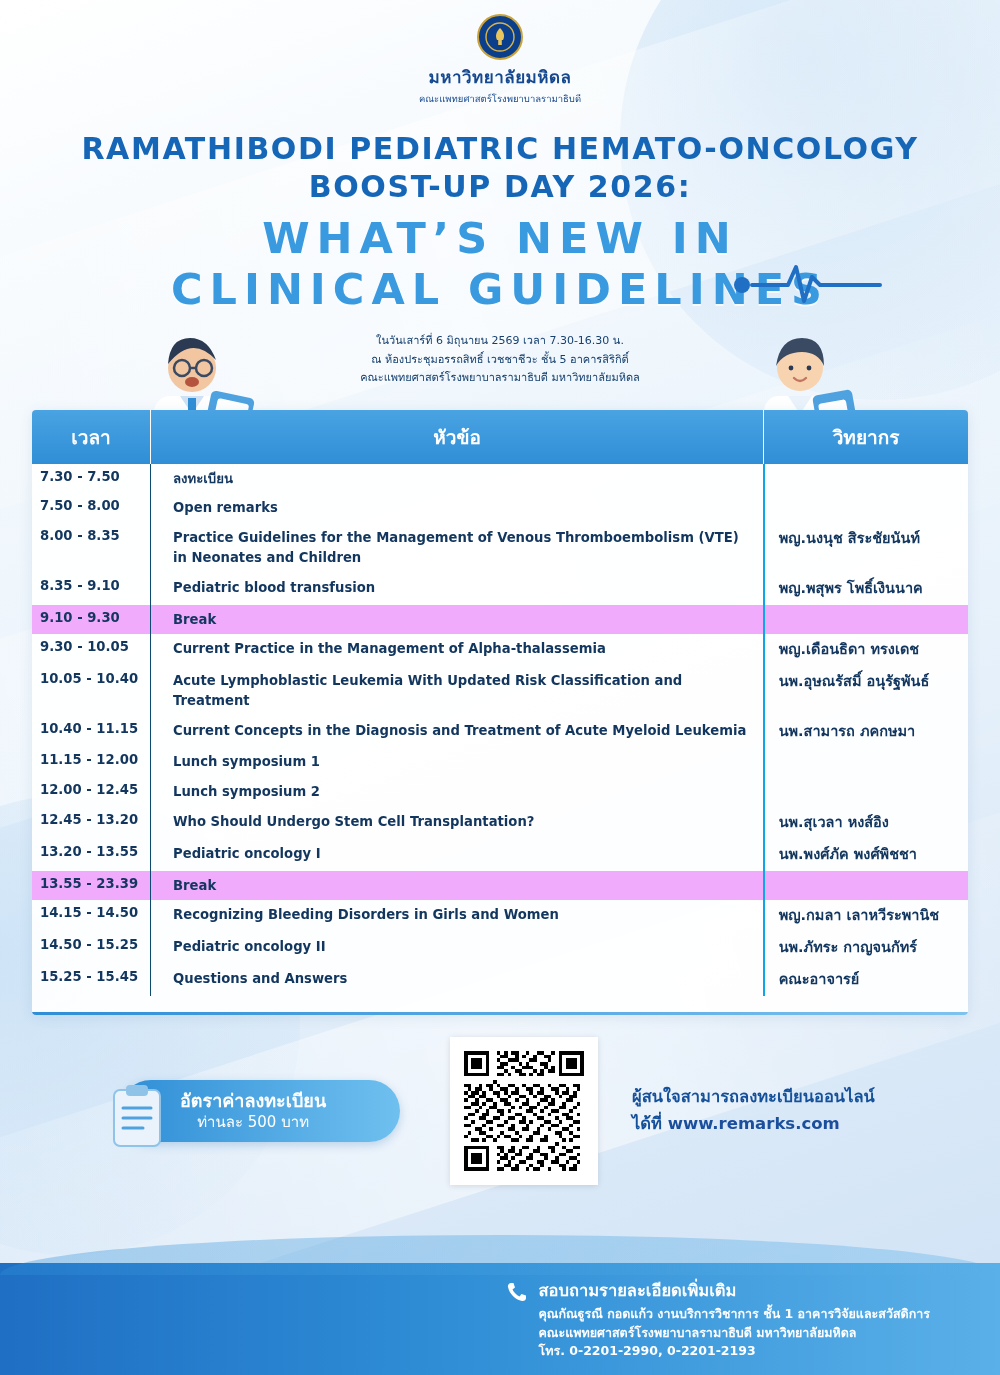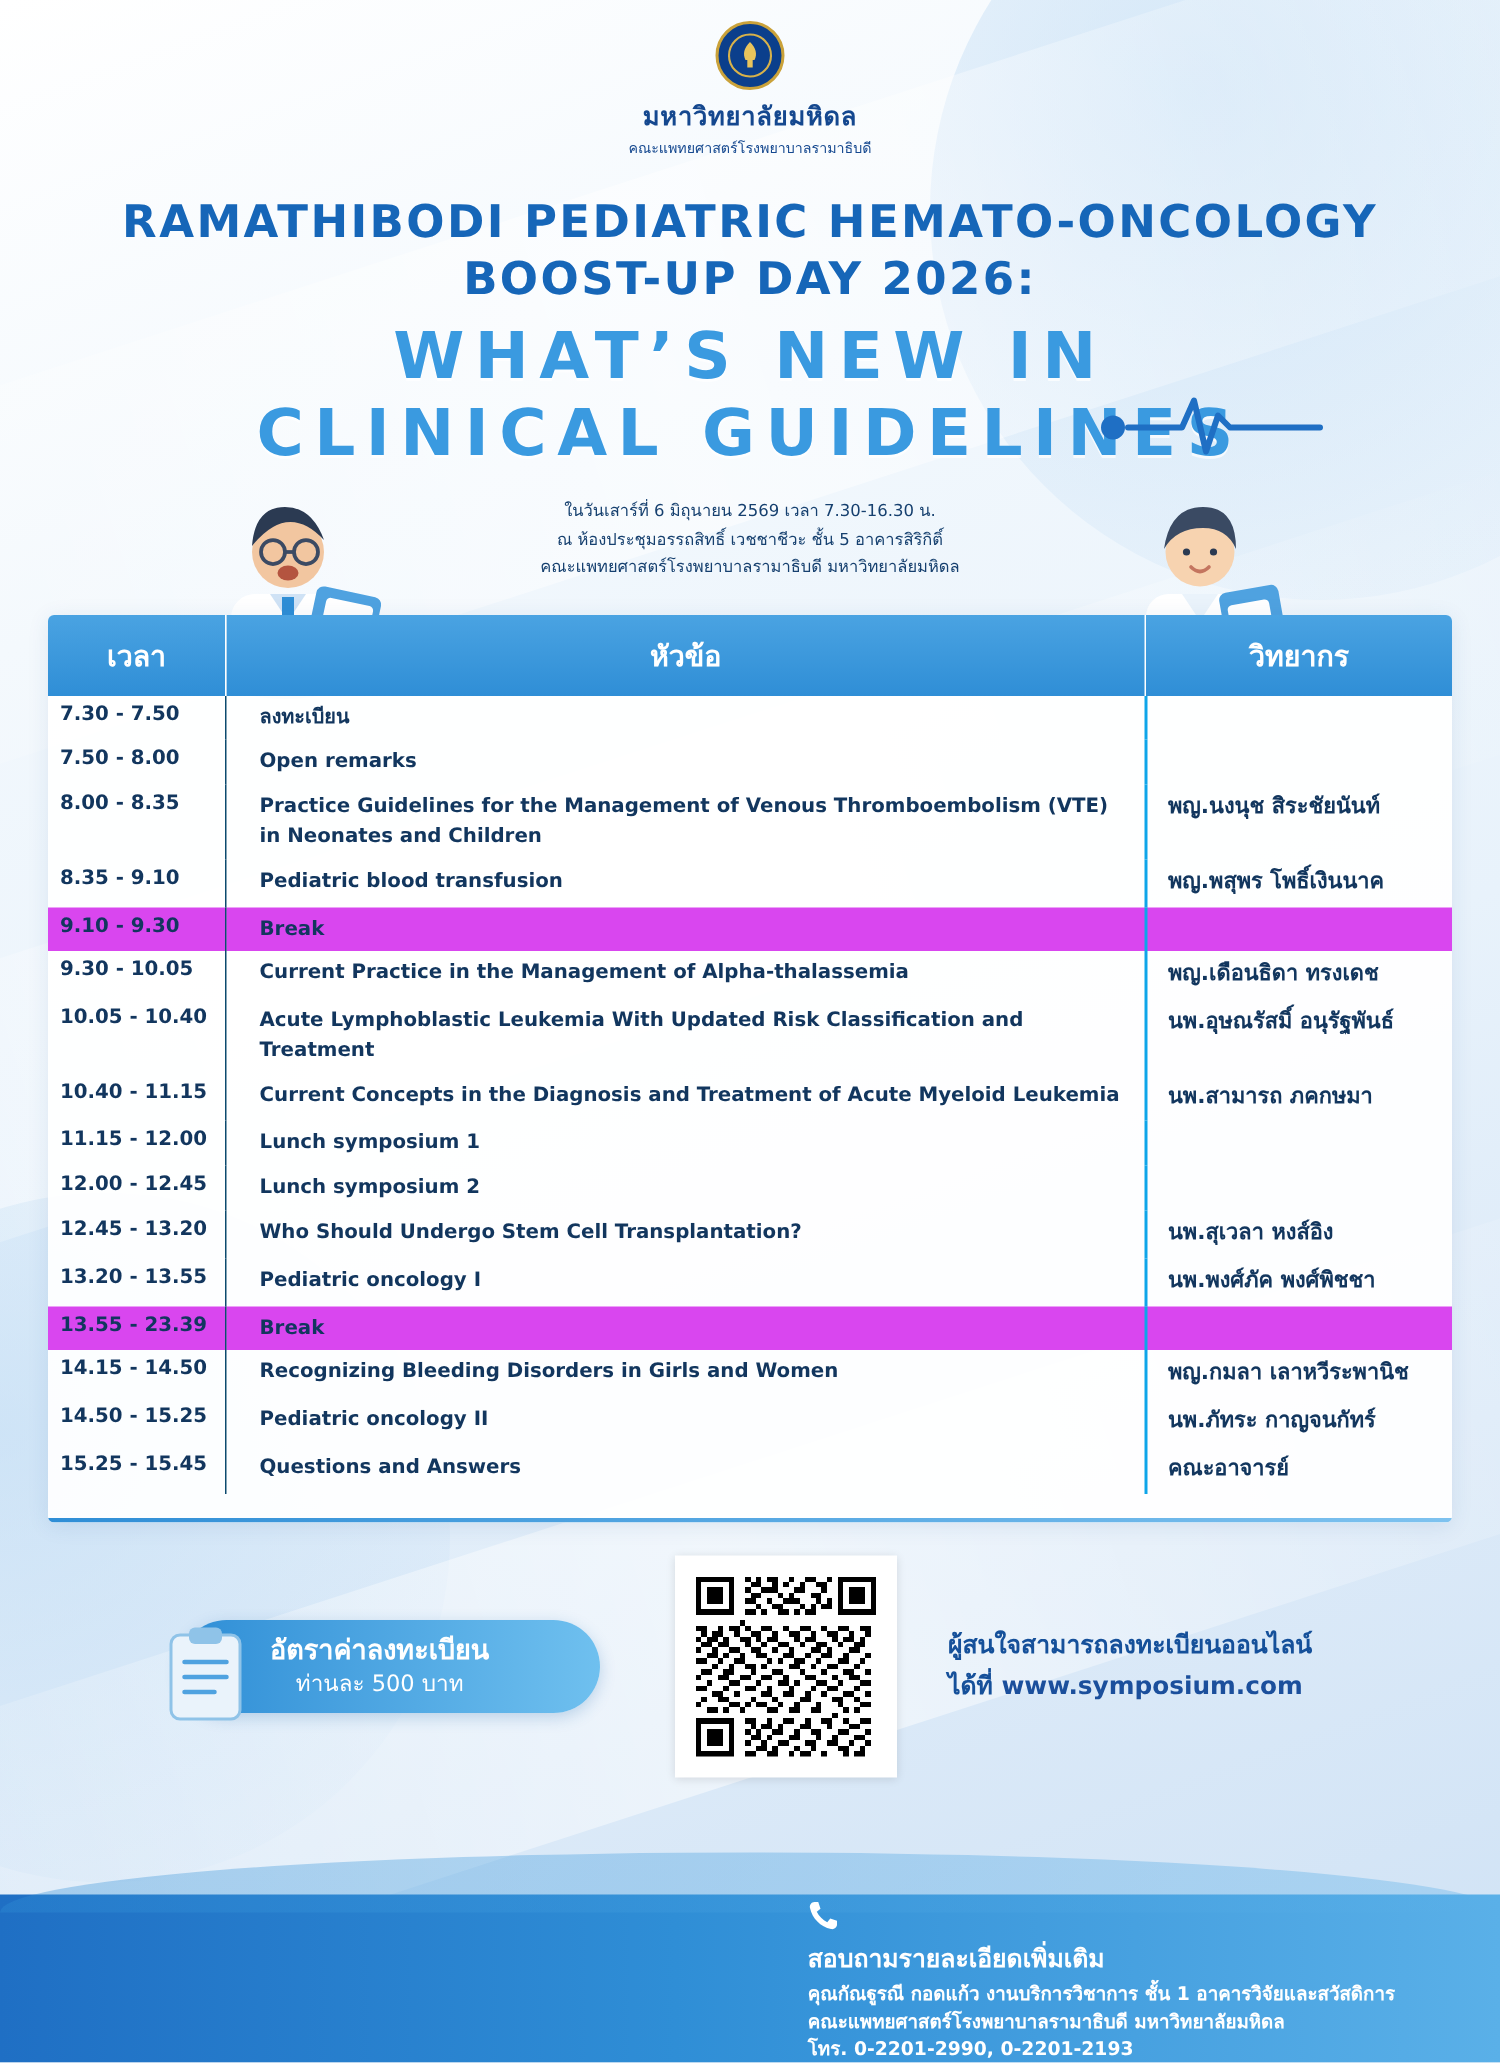--- a/index.html
+++ b/index.html
@@ -81,21 +81,21 @@
   }
   thead th:last-child { border-right: none; }
   th.c-time { width: 116px; }
   th.c-topic { width: 600px; }
   th.c-speaker { width: 200px; }
 
   tbody td { padding: 5px 8px; vertical-align: top; font-size: 13.2px; color: #12365e; }
   td.time { font-weight: bold; white-space: nowrap; border-right: 1px solid #0c4a6e; }
   td.topic { font-weight: bold; padding-left: 22px; border-right: 2px solid #0ea5e9; line-height: 1.5; }
   td.speaker { text-align: left; padding-left: 14px; font-size: 14.5px; font-weight: bold; line-height: 1.5; }
-  tr.break td { background: #d946ef; }
+  tr.break td { background: #f0abfc; }
   tr.spacer td { height: 16px; }
   .table-wrap::after {
     content: ""; display: block; height: 3px;
     background: linear-gradient(90deg, #2f8ed6, #7ec2ef);
   }
 
   
   .bottom { position: relative; z-index: 4; margin-top: 22px; display: flex; align-items: center; }
   .fee-pill {
     margin-left: 120px; width: 280px; height: 62px;
@@ -123,21 +123,21 @@
     position: absolute; left: 0; right: 0; bottom: 0; height: 112px; z-index: 5;
     background: linear-gradient(90deg, #1f6fc4 0%, #2f8ed6 45%, #5ab0e8 100%);
     color: #fff; display: flex; align-items: center; justify-content: flex-end;
     padding-right: 70px;
   }
   .footer .wave {
     position: absolute; left: 0; top: -28px; width: 100%; height: 40px;
     background: linear-gradient(90deg, rgba(47,142,214,.35), rgba(90,176,232,.35));
     border-radius: 50% 50% 0 0 / 100% 100% 0 0;
   }
-  .foot-inner { display: flex; align-items: flex-start; position: relative; z-index: 2; flex-direction: column; }
+  .foot-inner { display: flex; align-items: flex-start; position: relative; z-index: 2; }
   .phone-icon { margin-right: 10px; margin-top: 4px; }
   .foot-l1 { font-size: 16.5px; font-weight: bold; margin-bottom: 2px; }
   .foot-l { font-size: 12.5px; line-height: 1.5; font-weight: bold; }
 </style>
 </head>
 <body>
 
 <div class="bg-blob b1"></div>
 <div class="bg-blob b2"></div>
 <div class="bg-streak s1"></div>
@@ -561,21 +561,21 @@
           <rect x="29" y="32" width="2" height="1"></rect>
         <rect x="8" y="8" width="1" height="1"></rect>
           <rect x="25" y="25" width="1" height="1"></rect>
       </g>
     </svg>
   </div>
 
   <div class="reg-txt">
     <div>ผู้สนใจสามารถลงทะเบียนออนไลน์</div>
     <div>
-      <span>ได้ที่ </span><span class="url">www.symposium.com</span>
+      <span>ได้ที่ </span><span class="url">www.remarks.com</span>
     </div>
   </div>
 </div>
 
 <div class="footer">
   <div class="wave"></div>
   <div class="foot-inner">
     <div class="phone-icon">
       <svg width="22" height="22" viewBox="0 0 22 22">
         <path d="M5 2 C3 2 1.5 4 2 6 C3.5 13 9 18.5 16 20 C18 20.5 20 19 20 17 L20 14.5 L15.5 13 L13.5 15.5 C10.5 14 8 11.5 6.5 8.5 L9 6.5 L7.5 2 Z" fill="#ffffff"></path>

